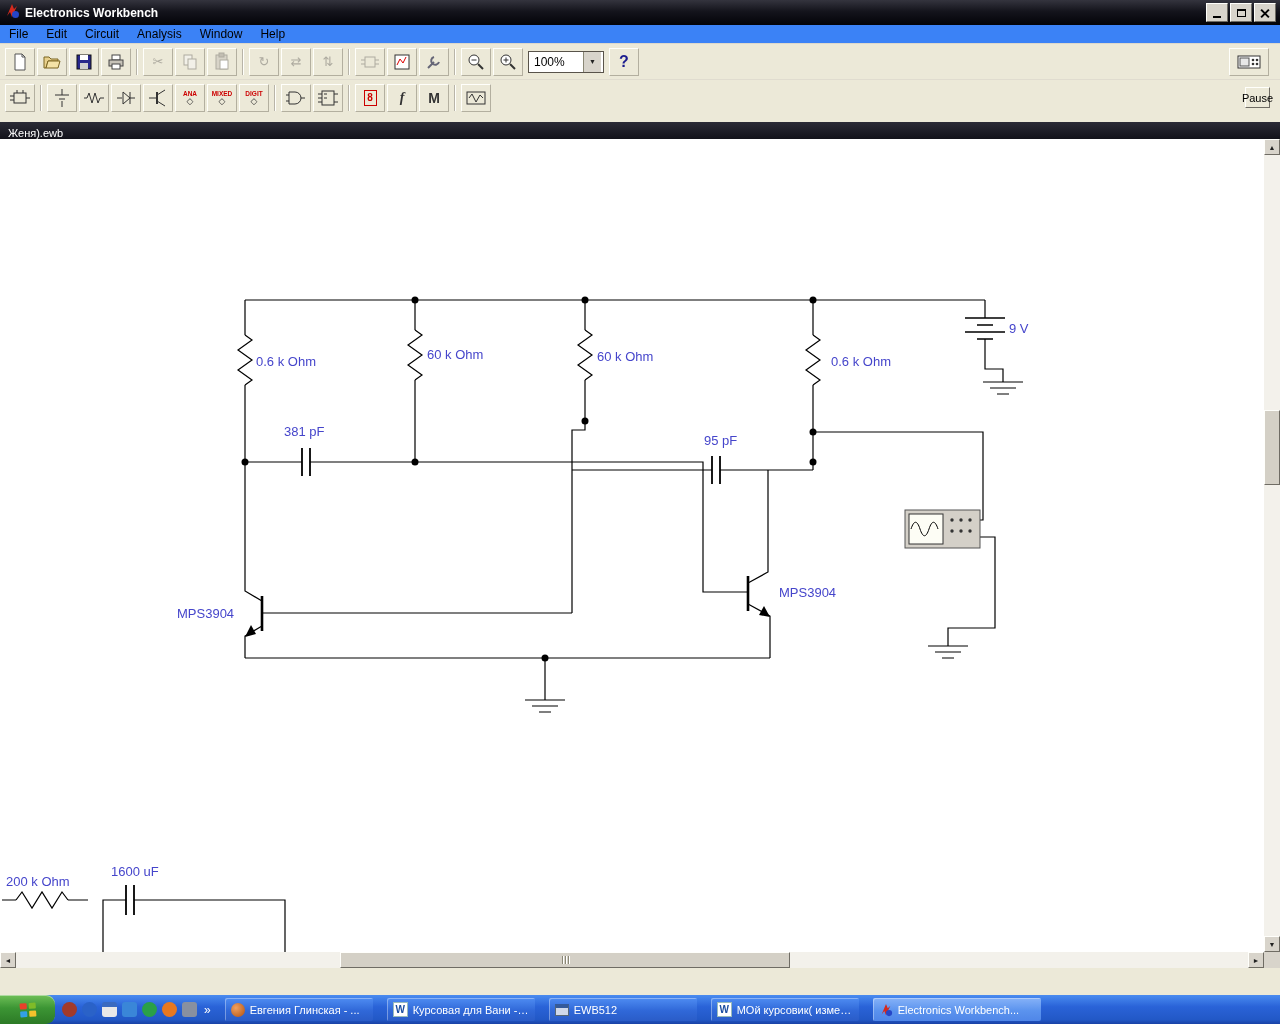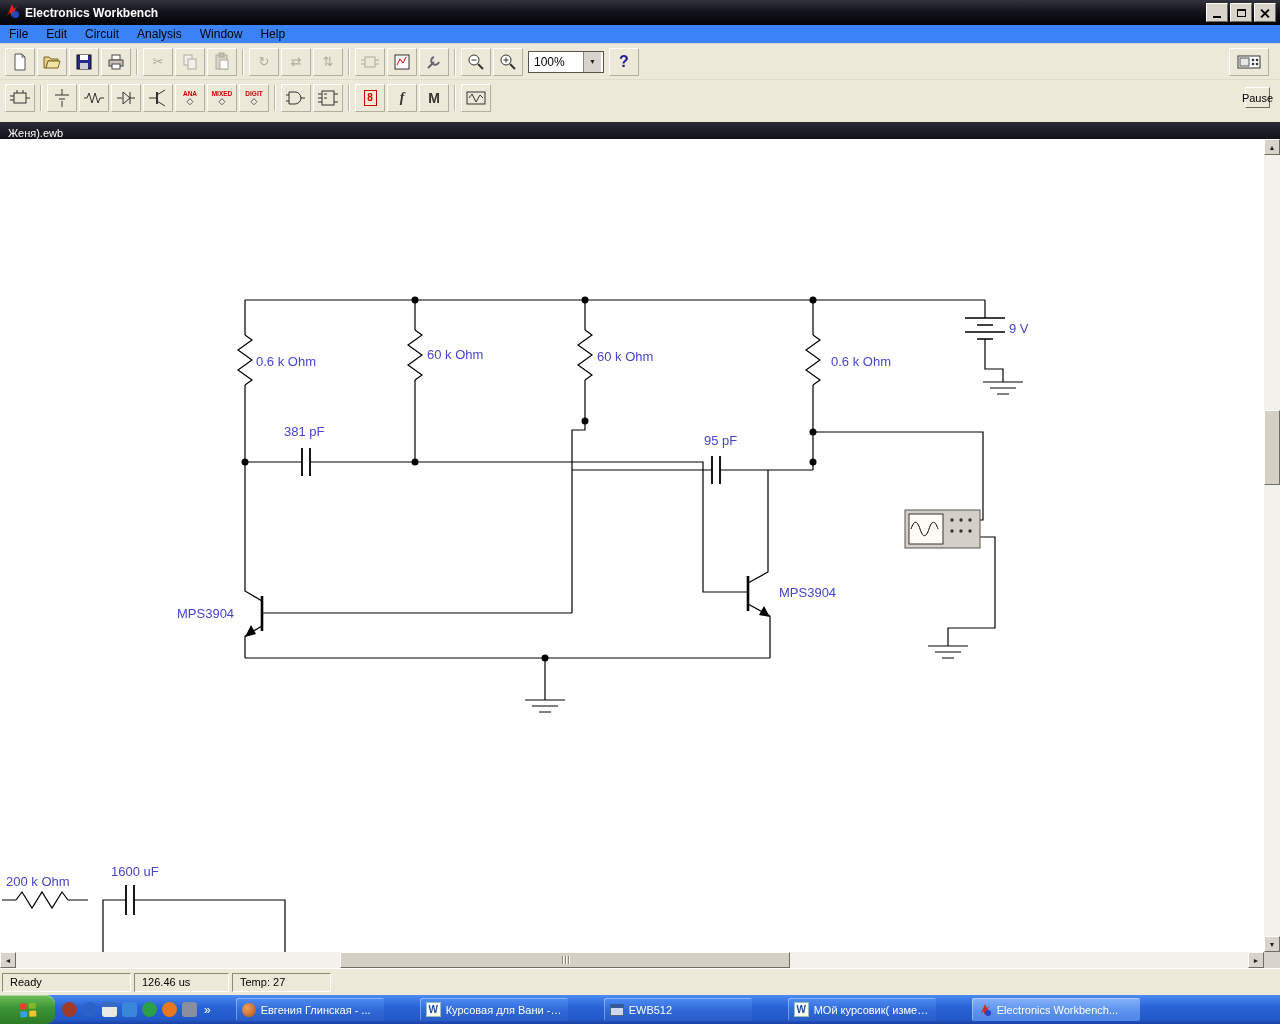--- a/index.html
+++ b/index.html
@@ -93,21 +93,21 @@
   .taskbar { position:absolute; top:995px; left:0; width:1280px; height:29px;
     background:linear-gradient(180deg,#4a8cf0 0%,#2a63d8 40%,#2258c6 85%,#1941a5 100%);
     display:flex; align-items:center; }
   .startbtn { width:55px; height:29px; border-radius:0 9px 9px 0;
     background:linear-gradient(180deg,#6fc058 0%,#3c9534 45%,#2c7a26 100%);
     display:flex; align-items:center; justify-content:center;
     box-shadow:inset 0 1px 0 rgba(255,255,255,.45); }
   .ql { display:flex; align-items:center; gap:5px; margin:0 7px; }
   .qlic { width:15px; height:15px; border-radius:3px; }
   .chev { color:#fff; font-size:12px; margin-left:2px; }
-  .taskbtn { flex:0 0 148px; height:23px; margin:0 18px; border-radius:2px;
+  .taskbtn { flex:0 0 148px; height:23px; margin:0 7px; border-radius:2px;
     background:linear-gradient(180deg,#4e8cf2,#3068d8 55%,#2a5cc8);
     box-shadow:inset 1px 1px 0 rgba(255,255,255,.35);
     color:#fff; font-size:11px; display:flex; align-items:center; gap:5px;
     padding:0 6px; overflow:hidden; white-space:nowrap; }
   .taskbtn.active { flex-basis:168px;
     background:linear-gradient(180deg,#86b2f8,#5b93ee 55%,#4f86e8); }
   .tklabel { overflow:hidden; text-overflow:ellipsis; }
   .wordic { width:15px; height:15px; background:#fff; border:1px solid #9bb;
     color:#1c4ea0; font-size:10px; font-weight:bold; line-height:13px; text-align:center;
     flex:0 0 15px; }
@@ -477,25 +477,20 @@
       <span class="grip"></span>
       <span class="grip"></span>
       <span class="grip"></span>
     </span>
     <span class="sbtn" style="left:1248px;top:0">
         <span>►</span>
       </span>
   </div>
   <div class="corner"></div>
 
-  <div class="statusbar">
-    <span class="spanel sp1">Ready</span>
-    <span class="spanel sp2">126.46 us</span>
-    <span class="spanel sp3">Temp: 27</span>
-  </div>
 
   <div class="taskbar">
     <span class="startbtn">
       <svg width="22" height="22" viewBox="0 0 22 22">
         <g transform="rotate(-4 11 11)">
           <rect x="3" y="4" width="7" height="6" rx="1" fill="#e8402a"></rect>
           <rect x="12" y="4" width="7" height="6" rx="1" fill="#7fbb28"></rect>
           <rect x="3" y="12" width="7" height="6" rx="1" fill="#32a0e6"></rect>
           <rect x="12" y="12" width="7" height="6" rx="1" fill="#f4c22c"></rect>
         </g>

